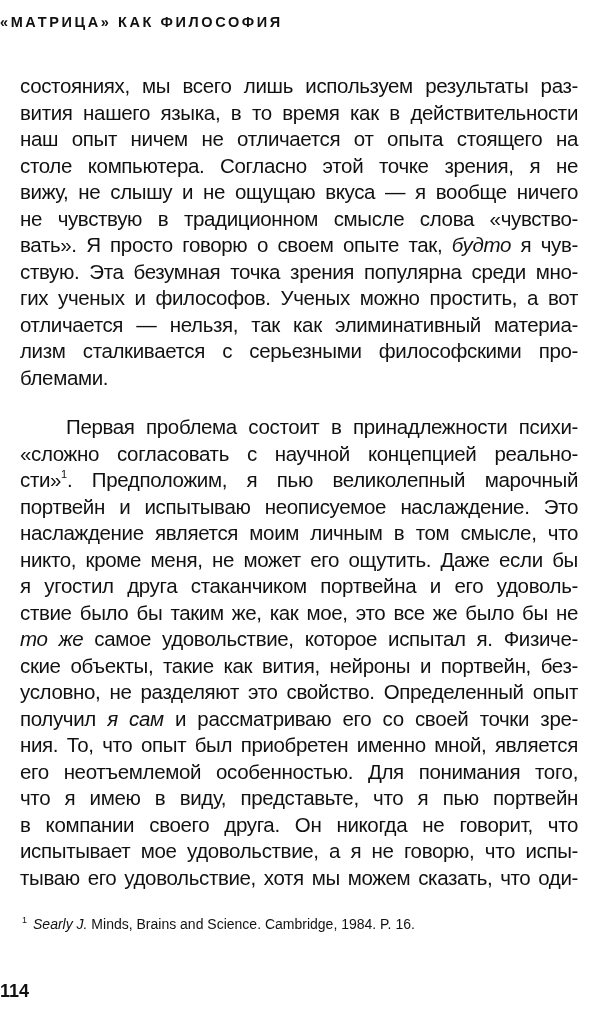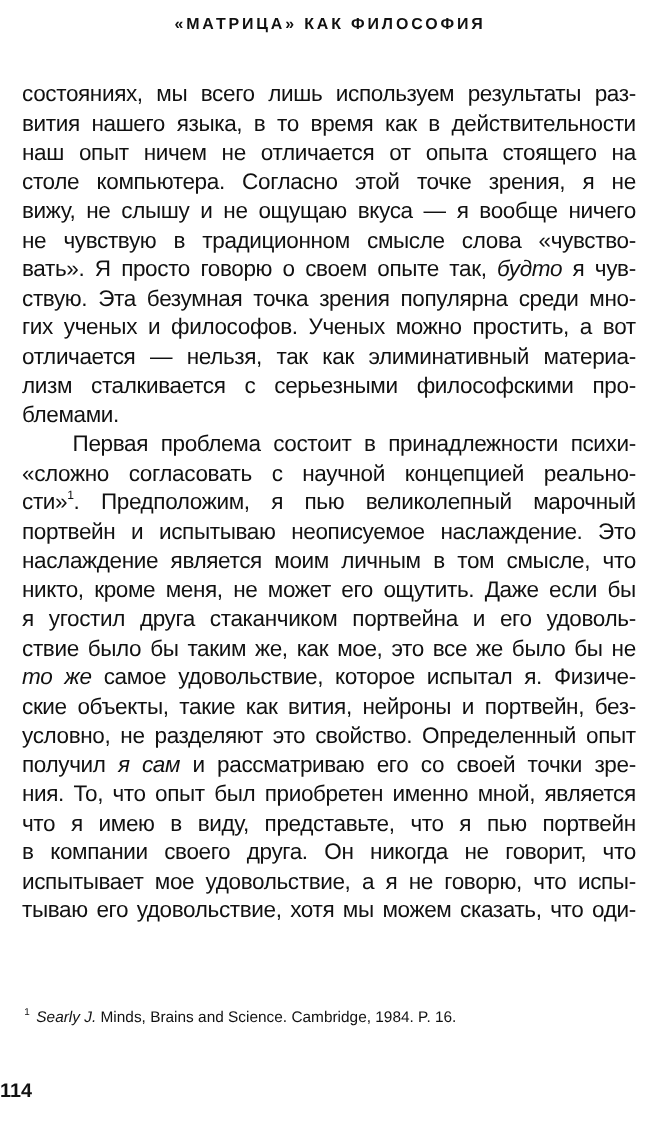--- a/index.html
+++ b/index.html
@@ -13,21 +13,21 @@
       position: relative;
       overflow: hidden;
       color: #111111;
       font-family: "Liberation Sans", sans-serif;
     }
     .running-head {
       position: absolute;
       top: 14px;
       left: 0;
       width: 600px;
-      text-align: center;
+      text-align: left;
       font-weight: bold;
       font-size: 14.5px;
       letter-spacing: 2.6px;
       color: #111;
     }
     .body-text {
       position: absolute;
       top: 73px;
       left: 20px;
       width: 558px;
@@ -41,20 +41,21 @@
       white-space: nowrap;
       text-align: justify;
       text-align-last: justify;
       height: 26.5px;
     }
     .line.last {
       text-align-last: left;
     }
     .line.indent {
       padding-left: 46px;
+      margin-top: 23px;
     }
     .it {
       font-style: italic;
     }
     sup {
       font-size: 11px;
       line-height: 0;
       vertical-align: 9px;
     }
     .footnote {
@@ -105,20 +106,21 @@
   <span class="line">портвейн и испытываю неописуемое наслаждение. Это</span>
   <span class="line">наслаждение является моим личным в том смысле, что</span>
   <span class="line">никто, кроме меня, не может его ощутить. Даже если бы</span>
   <span class="line">я угостил друга стаканчиком портвейна и его удоволь-</span>
   <span class="line">ствие было бы таким же, как мое, это все же было бы не</span>
   <span class="line"><span class="it">то же</span><span> самое удовольствие, которое испытал я. Физиче-</span></span>
   <span class="line">ские объекты, такие как вития, нейроны и портвейн, без-</span>
   <span class="line">условно, не разделяют это свойство. Определенный опыт</span>
   <span class="line"><span>получил </span><span class="it">я сам</span><span> и рассматриваю его со своей точки зре-</span></span>
   <span class="line">ния. То, что опыт был приобретен именно мной, является</span>
+  <span class="line">его неотъемлемой особенностью. Для понимания того,</span>
   <span class="line">что я имею в виду, представьте, что я пью портвейн</span>
   <span class="line">в компании своего друга. Он никогда не говорит, что</span>
   <span class="line">испытывает мое удовольствие, а я не говорю, что испы-</span>
   <span class="line">тываю его удовольствие, хотя мы можем сказать, что оди-</span>
 </div>
 
 <div class="footnote"><sup>1</sup><span class="it">Searly J.</span><span> Minds, Brains and Science. Cambridge, 1984. P. 16.</span></div>
 
 <div class="page-number">114</div>
 

